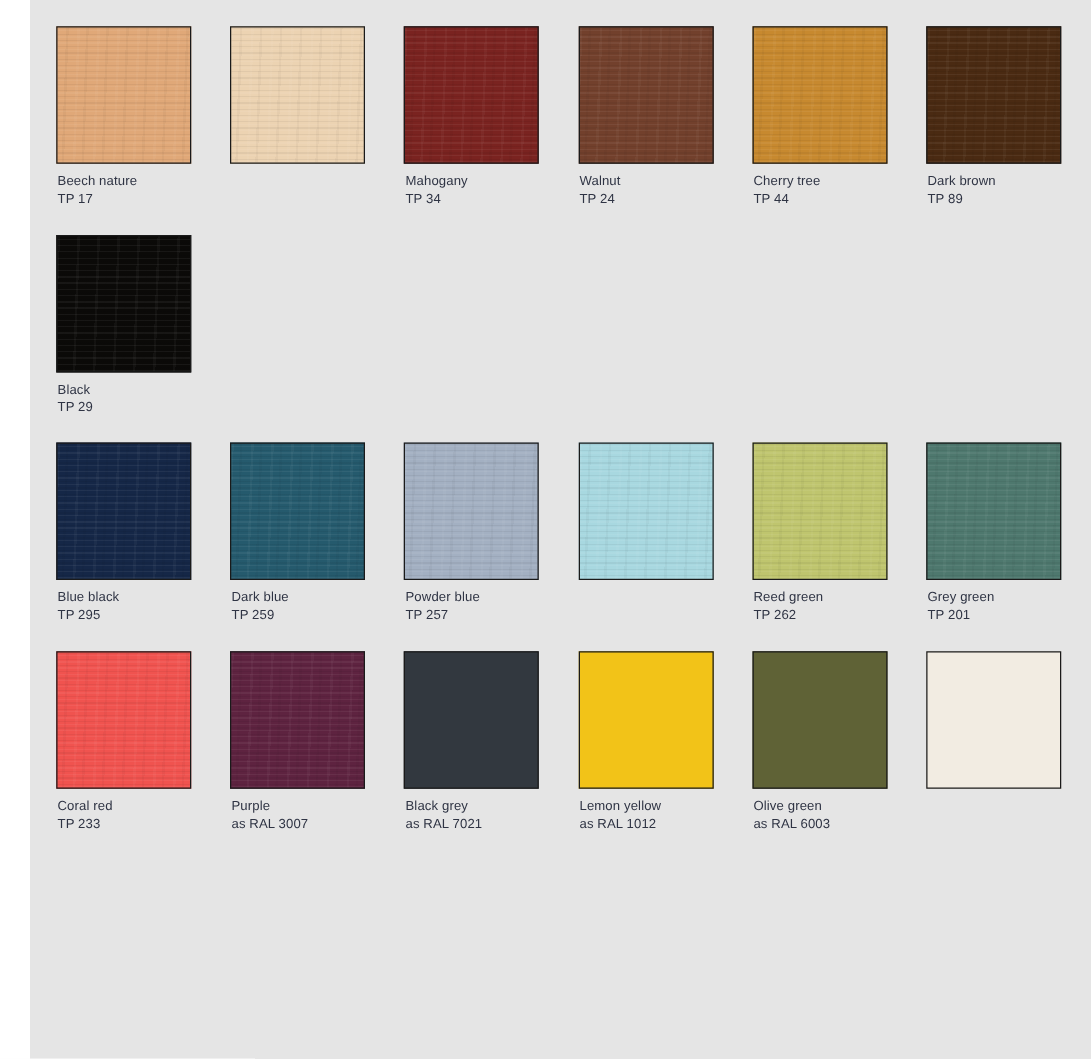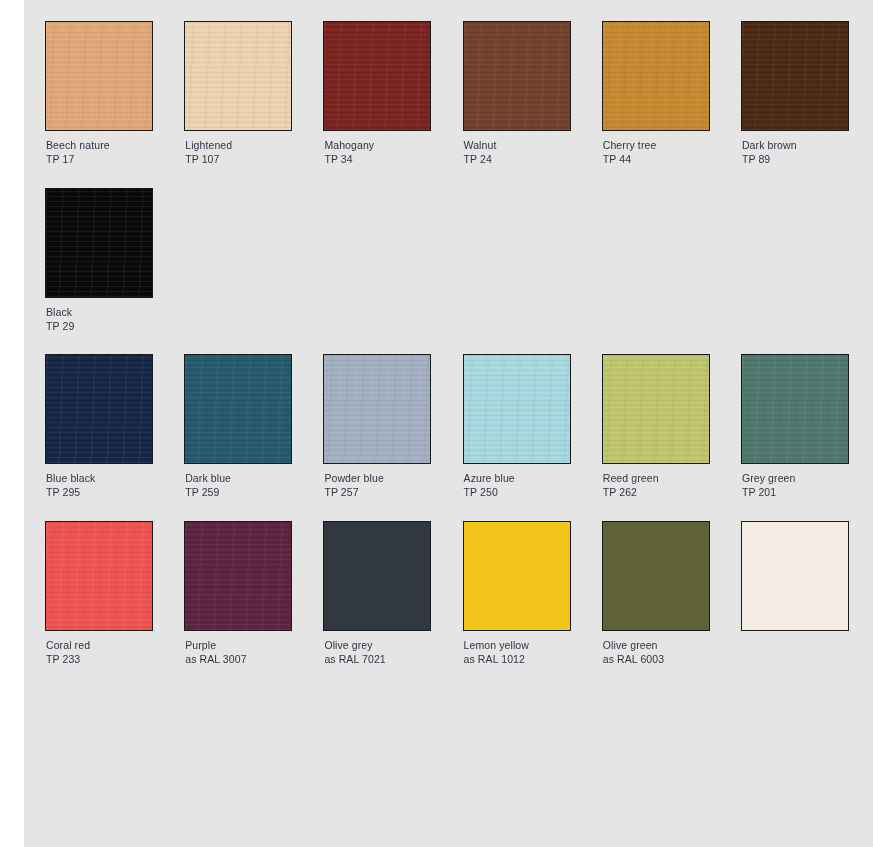--- a/index.html
+++ b/index.html
@@ -107,24 +107,20 @@
         <div class="swatch-labels">
           <span class="swatch-name">Beech nature</span>
           <span class="swatch-code">TP 17</span>
         </div>
       </div>
       <div class="swatch-cell">
         <div class="swatch-chip" style="background: rgb(236, 211, 178);">
           <div class="grain"></div>
           <div class="grain2"></div>
         </div>
-        <div class="swatch-labels">
-          <span class="swatch-name">Lightened</span>
-          <span class="swatch-code">TP 107</span>
-        </div>
       </div>
       <div class="swatch-cell">
         <div class="swatch-chip" style="background: rgb(122, 35, 32);">
           <div class="grain"></div>
           <div class="grain2"></div>
         </div>
         <div class="swatch-labels">
           <span class="swatch-name">Mahogany</span>
           <span class="swatch-code">TP 34</span>
         </div>
@@ -202,24 +198,20 @@
         <div class="swatch-labels">
           <span class="swatch-name">Powder blue</span>
           <span class="swatch-code">TP 257</span>
         </div>
       </div>
       <div class="swatch-cell">
         <div class="swatch-chip" style="background: rgb(168, 216, 224);">
           <div class="grain"></div>
           <div class="grain2"></div>
         </div>
-        <div class="swatch-labels">
-          <span class="swatch-name">Azure blue</span>
-          <span class="swatch-code">TP 250</span>
-        </div>
       </div>
       <div class="swatch-cell">
         <div class="swatch-chip" style="background: rgb(191, 197, 110);">
           <div class="grain"></div>
           <div class="grain2"></div>
         </div>
         <div class="swatch-labels">
           <span class="swatch-name">Reed green</span>
           <span class="swatch-code">TP 262</span>
         </div>
@@ -250,21 +242,21 @@
           <div class="grain2"></div>
         </div>
         <div class="swatch-labels">
           <span class="swatch-name">Purple</span>
           <span class="swatch-code">as RAL 3007</span>
         </div>
       </div>
       <div class="swatch-cell">
         <div class="swatch-chip smooth" style="background: rgb(50, 56, 63);"></div>
         <div class="swatch-labels">
-          <span class="swatch-name">Olive grey</span>
+          <span class="swatch-name">Black grey</span>
           <span class="swatch-code">as RAL 7021</span>
         </div>
       </div>
       <div class="swatch-cell">
         <div class="swatch-chip smooth" style="background: rgb(242, 195, 24);"></div>
         <div class="swatch-labels">
           <span class="swatch-name">Lemon yellow</span>
           <span class="swatch-code">as RAL 1012</span>
         </div>
       </div>

